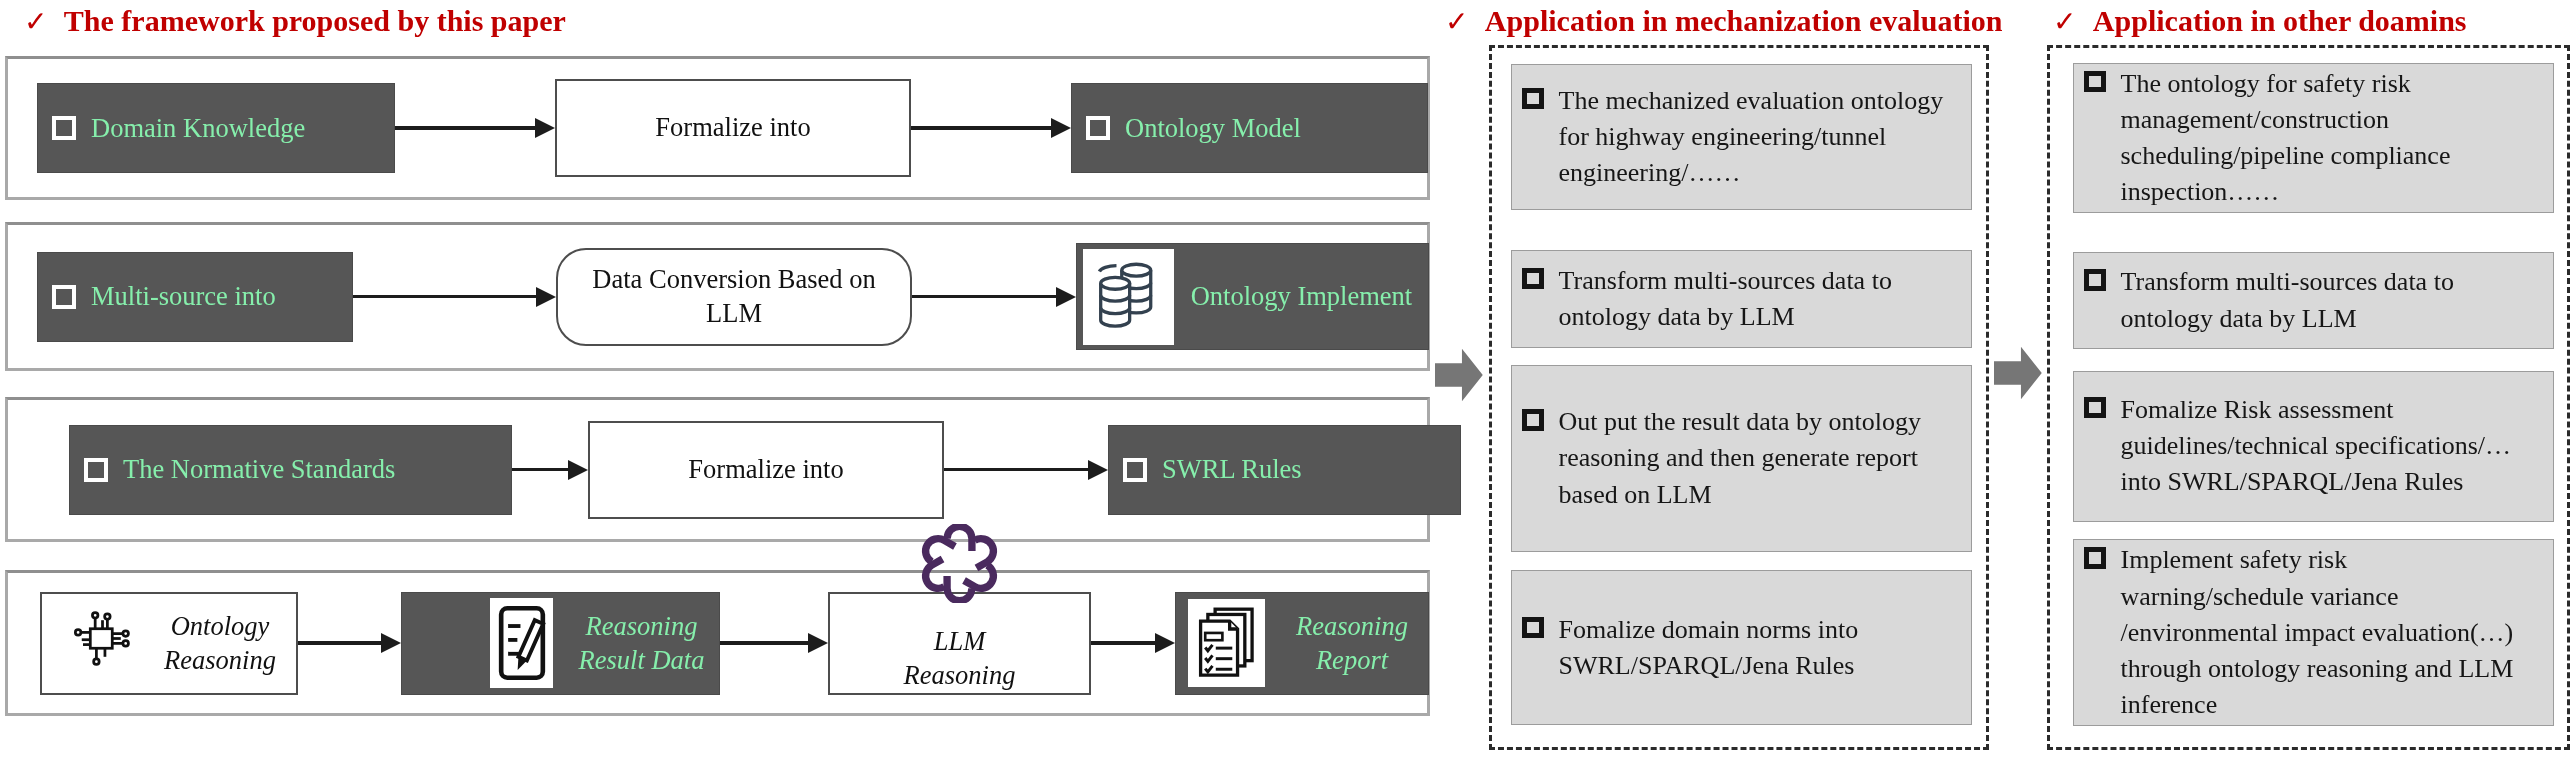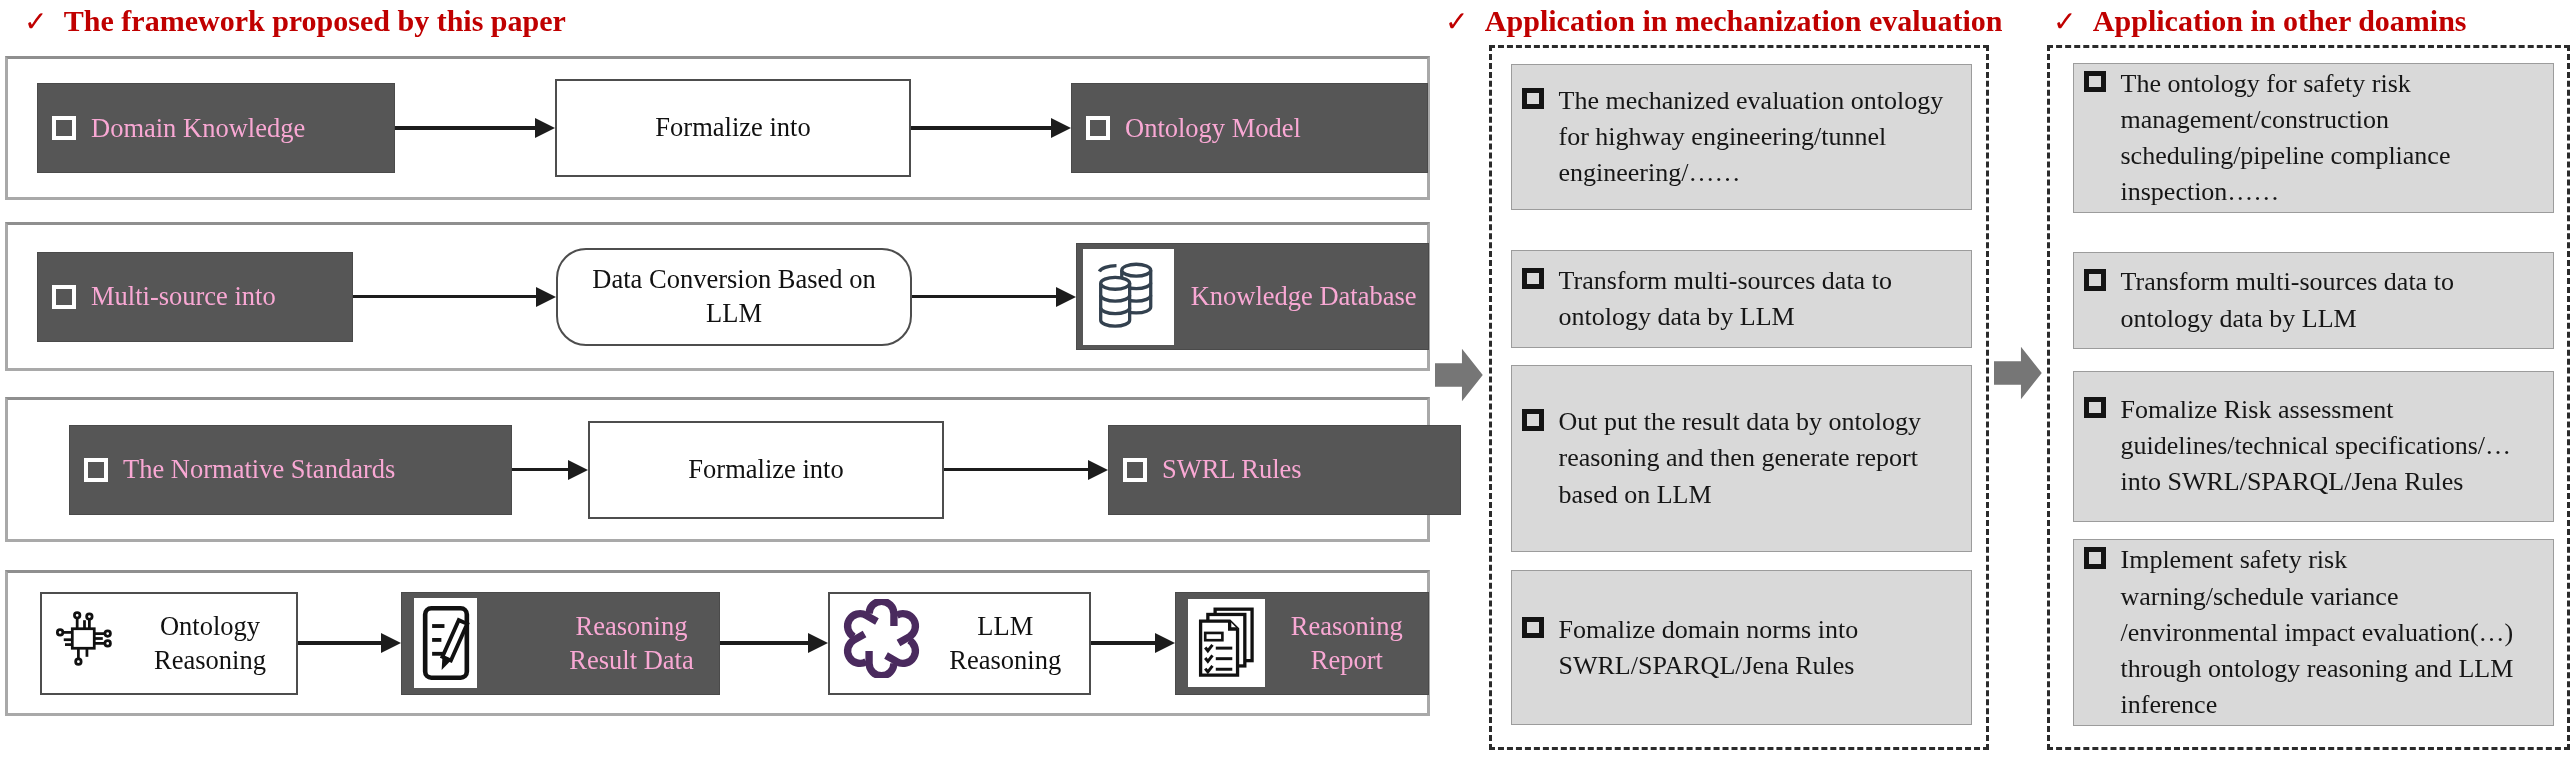--- a/index.html
+++ b/index.html
@@ -14,21 +14,21 @@
     color:#c00000; font-size:30px; font-weight:bold; white-space:nowrap;
   }
   .sec-header .check { font-weight:normal; font-size:28px; padding-top:1.3px; }
   
   .frame-row {
     position:absolute; left:5px; width:1425px; background:#fff;
     border:3.2px solid #a9a9a9; border-top-color:#8f8f8f;
     display:flex; align-items:center; padding:0 3.8px 0 29px;
   }
   .dark-box {
-    background:#565656; color:#f9a8d4; font-size:26.5px;
+    background:#565656; color:#86efac; font-size:26.5px;
     display:flex; align-items:center; gap:15px; padding-left:14px;
     flex-shrink:0; border:1.3px solid #4a4a4a;
   }
   .white-box {
     background:#fff; border:2.5px solid #4d4d4d; color:#111; font-size:26.5px;
     display:flex; align-items:center; justify-content:center; text-align:center;
     flex-shrink:0; padding:0 8.8px; line-height:1.25;
   }
   .cb-white {
     width:24px; height:24px; border:4.4px solid #ffffff; flex-shrink:0; display:inline-block;
@@ -40,21 +40,21 @@
   .connector { display:flex; align-items:center; min-width:38px; }
   .connector .line { flex:1; height:3.2px; background:#1c1c1c; }
   .connector .head {
     width:0; height:0; flex-shrink:0;
     border-left:20px solid #1c1c1c; border-top:10.7px solid transparent; border-bottom:10.7px solid transparent;
   }
   .icon-patch {
     background:#fff; display:flex; align-items:center; justify-content:center; flex-shrink:0;
   }
   .r4-label { text-align:center; line-height:1.3; }
-  .dark-box.r4, .white-box.r4 { justify-content:space-between; gap:12.6px; padding:0 12px; }
+  .dark-box.r4, .white-box.r4 { justify-content:flex-end; gap:12.6px; padding:0 2px;font-style:italic; }
   
   .dashed-panel {
     position:absolute; top:45px; height:705px; border:3.2px dashed #2b2b2b; background:#fff;
   }
   .app-item {
     background:#d9d9d9; border:1.9px solid #9c9c9c;
     display:flex; align-items:center; padding:0 10px;
   }
   .app-inner { display:flex; align-items:flex-start; gap:15px; }
   .app-item p { font-size:26px; line-height:1.39; color:#161616; }
@@ -125,21 +125,21 @@
             <path d="M44 58 a22 9 0 0 0 44 0" fill="none"></path>
             <ellipse cx="66" cy="20" rx="22" ry="9"></ellipse>
             <path d="M10 22 a28 11 0 0 1 26 -9" fill="none"></path>
             <path d="M12 40 v56 a22 9 0 0 0 44 0 V40"></path>
             <path d="M12 58 a22 9 0 0 0 44 0" fill="none"></path>
             <path d="M12 77 a22 9 0 0 0 44 0" fill="none"></path>
             <ellipse cx="34" cy="40" rx="22" ry="9"></ellipse>
           </g>
         </svg>
       </span>
-      <span>Knowledge Database</span>
+      <span>Ontology Implement</span>
     </div>
   </div>
 
   <div class="frame-row" style="top:397px; height:145px;">
     <div class="dark-box" style="width:443px; height:90px;margin-left:32px;">
       <span class="cb-white"></span>
       <span>The Normative Standards</span>
     </div>
     <div class="connector" style="flex:0 0 76px;">
         <span class="line"></span>
@@ -202,21 +202,21 @@
             <polygon points="38,72 50,72 44,88" fill="#111"></polygon>
           </g>
         </svg>
       </span>
       <span class="r4-label" style="width:151px;">Reasoning Result Data</span>
     </div>
     <div class="connector" style="flex:0 0 108px;">
         <span class="line"></span>
         <span class="head"></span>
       </div>
-    <div class="white-box r4" style="width:263px; height:103px;">
+    <div class="white-box r4" style="width:263px; height:103px;flex-direction:column;">
       <span>
         <svg width="79" height="79" viewBox="-70 -70 140 140">
           <g fill="none" stroke="#4a2a5e" stroke-width="13" stroke-linejoin="round">
             <path d="M-22 -44 a22 22 0 0 1 44 0 v22"></path>
             <path transform="rotate(60)" d="M-22 -44 a22 22 0 0 1 44 0 v22"></path>
             <path transform="rotate(120)" d="M-22 -44 a22 22 0 0 1 44 0 v22"></path>
             <path transform="rotate(180)" d="M-22 -44 a22 22 0 0 1 44 0 v22"></path>
             <path transform="rotate(240)" d="M-22 -44 a22 22 0 0 1 44 0 v22"></path>
             <path transform="rotate(300)" d="M-22 -44 a22 22 0 0 1 44 0 v22"></path>
           </g>

